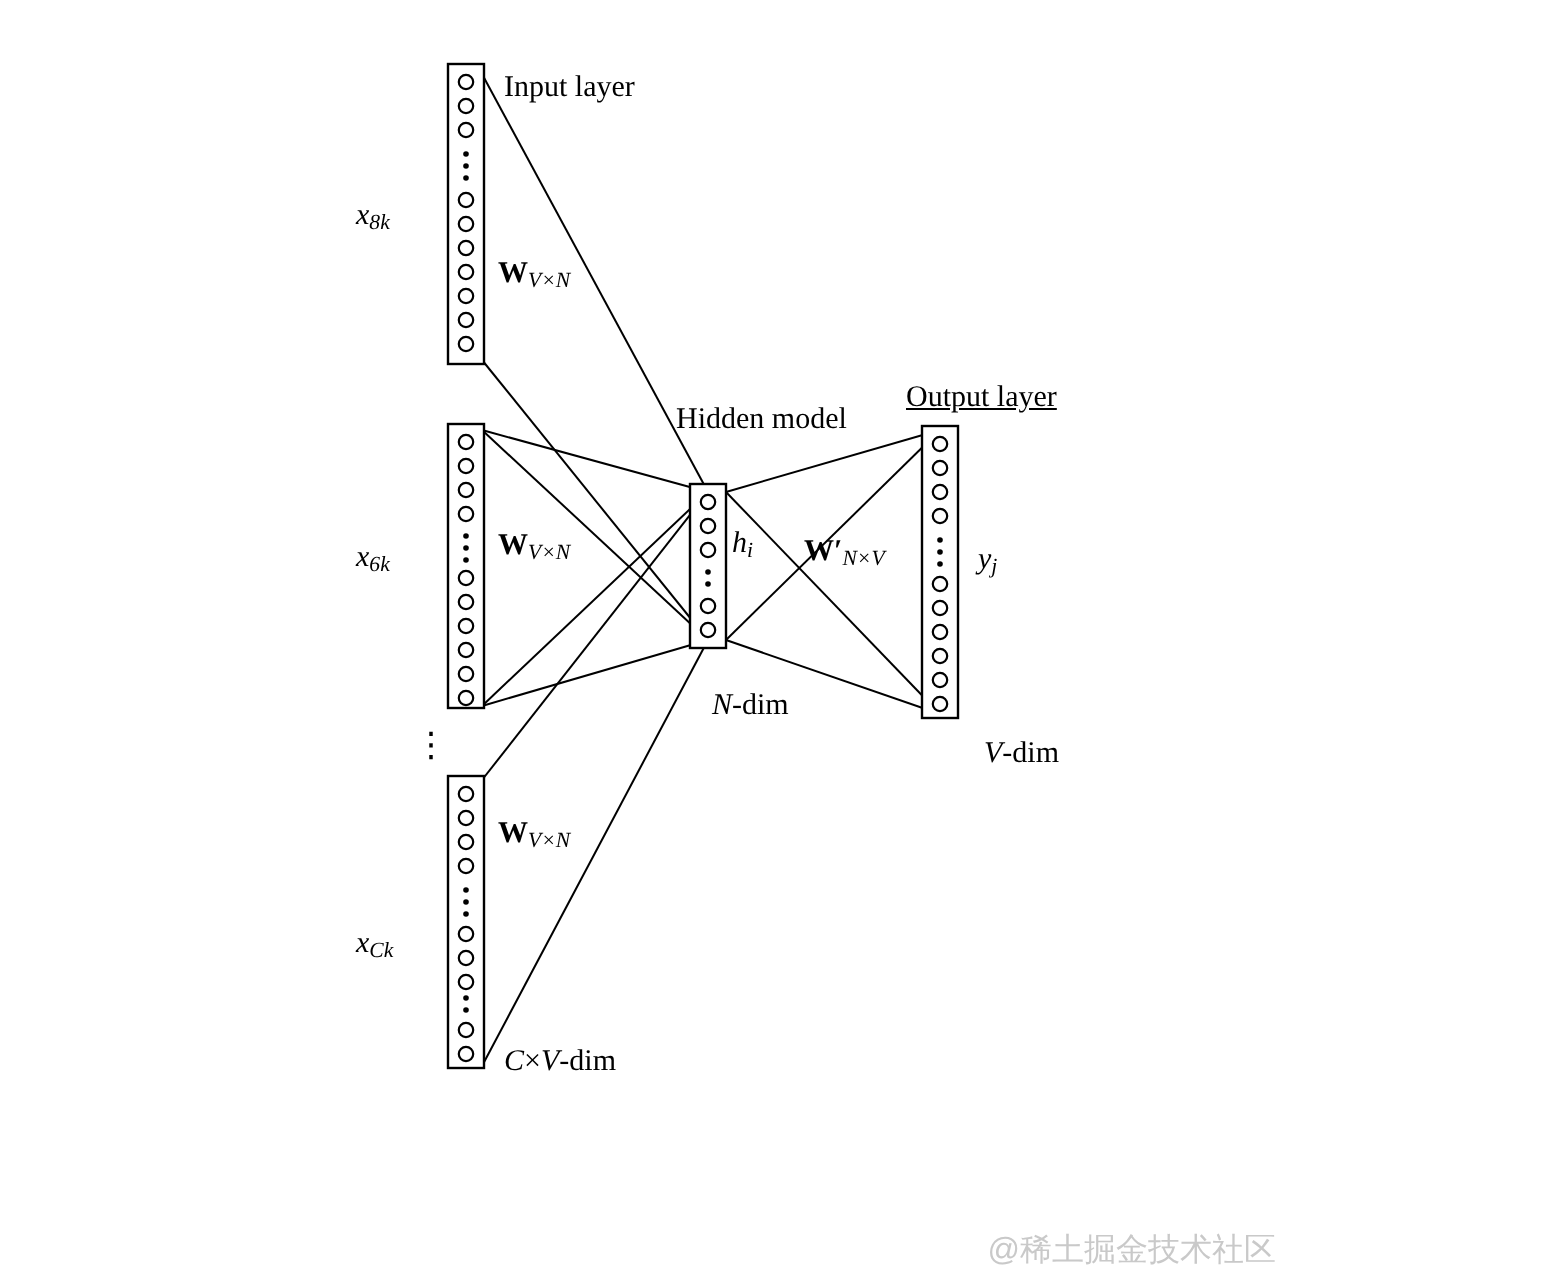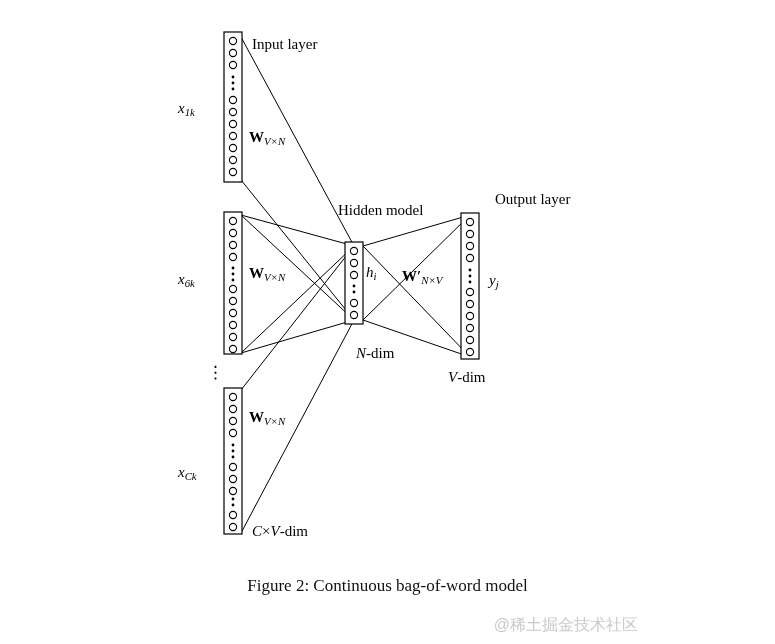--- a/index.html
+++ b/index.html
@@ -160,24 +160,24 @@
       <circle cx="470" cy="340" r="3.6" fill="#fff" stroke="#000" stroke-width="1.1"></circle>
       <circle cx="470" cy="352" r="3.6" fill="#fff" stroke="#000" stroke-width="1.1"></circle>
       <circle cx="470" cy="270" r="1.4" fill="#000" stroke="none"></circle>
       <circle cx="470" cy="276" r="1.4" fill="#000" stroke="none"></circle>
       <circle cx="470" cy="282" r="1.4" fill="#000" stroke="none"></circle>
     </g>
   </svg>
 
   <div class="lbl" style="left:252px; top:36px;">Input layer</div>
   <div class="lbl" style="left:338px; top:202px;">Hidden model</div>
-  <div class="lbl" style="left:495px; top:191px;">Output layer</div>
+  <div class="lbl" style="left:453px; top:191px;text-decoration:underline;">Output layer</div>
 
   <div class="lbl" style="left:178px; top:100px;">
-    <span class="mathvar">x</span><span class="sub mathvar">1k</span>
+    <span class="mathvar">x</span><span class="sub mathvar">8k</span>
   </div>
   <div class="lbl" style="left:178px; top:271px;">
     <span class="mathvar">x</span><span class="sub mathvar">6k</span>
   </div>
   <div class="lbl" style="left:178px; top:464px;text-align:right;">
     <span class="mathvar">x</span><span class="sub mathvar">Ck</span>
   </div>
 
   <div class="lbl" style="left:207px; top:362px; font-size:17px;">⋮</div>
 
@@ -199,23 +199,22 @@
     <span class="mathbf">W′</span><span class="sub mathvar">N×V</span>
   </div>
 
   <div class="lbl" style="left:489px; top:272px;font-family:Liberation Serif, serif;">
     <span class="mathvar">y</span><span class="sub mathvar">j</span>
   </div>
 
   <div class="lbl" style="left:356px; top:345px;">
     <span class="mathvar">N</span><span>-dim</span>
   </div>
-  <div class="lbl" style="left:448px; top:369px;">
+  <div class="lbl" style="left:492px; top:369px;">
     <span class="mathvar">V</span><span>-dim</span>
   </div>
   <div class="lbl" style="left:252px; top:523px;">
     <span class="mathvar">C</span><span>×</span><span class="mathvar">V</span><span>-dim</span>
   </div>
 
-  <div class="caption">Figure 2:  Continuous bag-of-word model</div>
 
   <div class="watermark">@稀土掘金技术社区</div>
 </div>
 
 </body></html>

